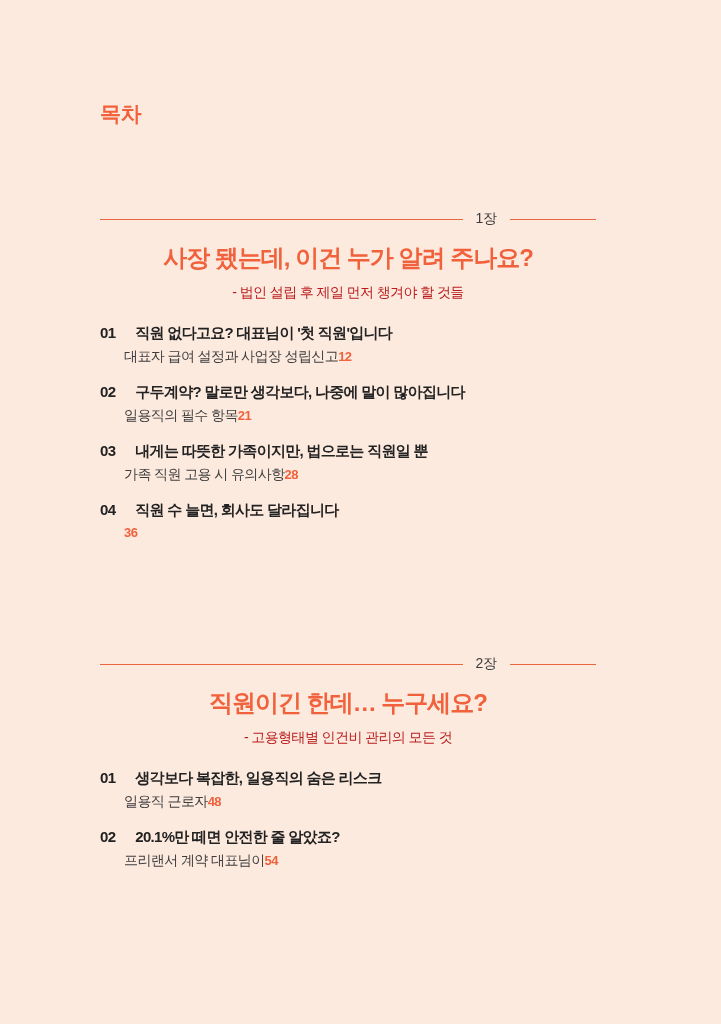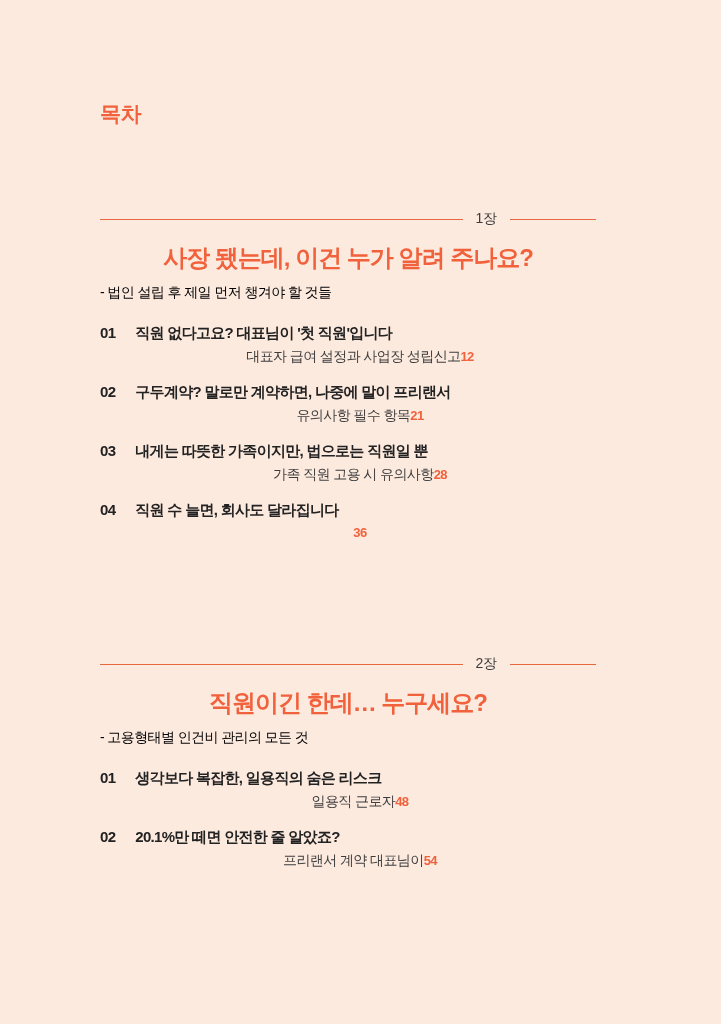--- a/index.html
+++ b/index.html
@@ -59,22 +59,23 @@
   }
   .chapter-title {
     text-align: center;
     font-size: 24px;
     font-weight: bold;
     color: #f0613c;
     letter-spacing: -1px;
     margin: 6px 0 10px 0;
   }
   .chapter-sub {
+    text-align: center;
     font-size: 14px;
-    color: #000000;
+    color: #b91c1c;
     letter-spacing: -0.6px;
     margin-bottom: 22px;
   }
 
   .entry {
     margin-bottom: 6px;
   }
   .entry-main {
     display: flex;
     align-items: baseline;
@@ -84,21 +85,21 @@
     letter-spacing: -0.7px;
     margin-bottom: 5px;
   }
   .entry-num {
     margin-right: 20px;
     font-weight: bold;
   }
   .entry-sub {
     display: flex;
     align-items: baseline;
-    justify-content: center;
+    justify-content: flex-start;
     font-size: 14px;
     color: #3d3d3d;
     letter-spacing: -0.6px;
     padding-left: 24px;
     margin-bottom: 17px;
   }
   .entry-page {
     color: #f0613c;
     font-size: 13px;
     font-weight: bold;
@@ -127,24 +128,24 @@
       </div>
       <div class="entry-sub">
         <span>대표자 급여 설정과 사업장 성립신고</span>
         <span class="entry-page">12</span>
       </div>
     </div>
 
     <div class="entry">
       <div class="entry-main">
         <span class="entry-num">02</span>
-        <span>구두계약? 말로만 계약하면, 나중에 말이 프리랜서</span>
-      </div>
-      <div class="entry-sub">
-        <span>유의사항 필수 항목</span>
+        <span>구두계약? 말로만 생각보다, 나중에 말이 많아집니다</span>
+      </div>
+      <div class="entry-sub">
+        <span>일용직의 필수 항목</span>
         <span class="entry-page">21</span>
       </div>
     </div>
 
     <div class="entry">
       <div class="entry-main">
         <span class="entry-num">03</span>
         <span>내게는 따뜻한 가족이지만, 법으로는 직원일 뿐</span>
       </div>
       <div class="entry-sub">

